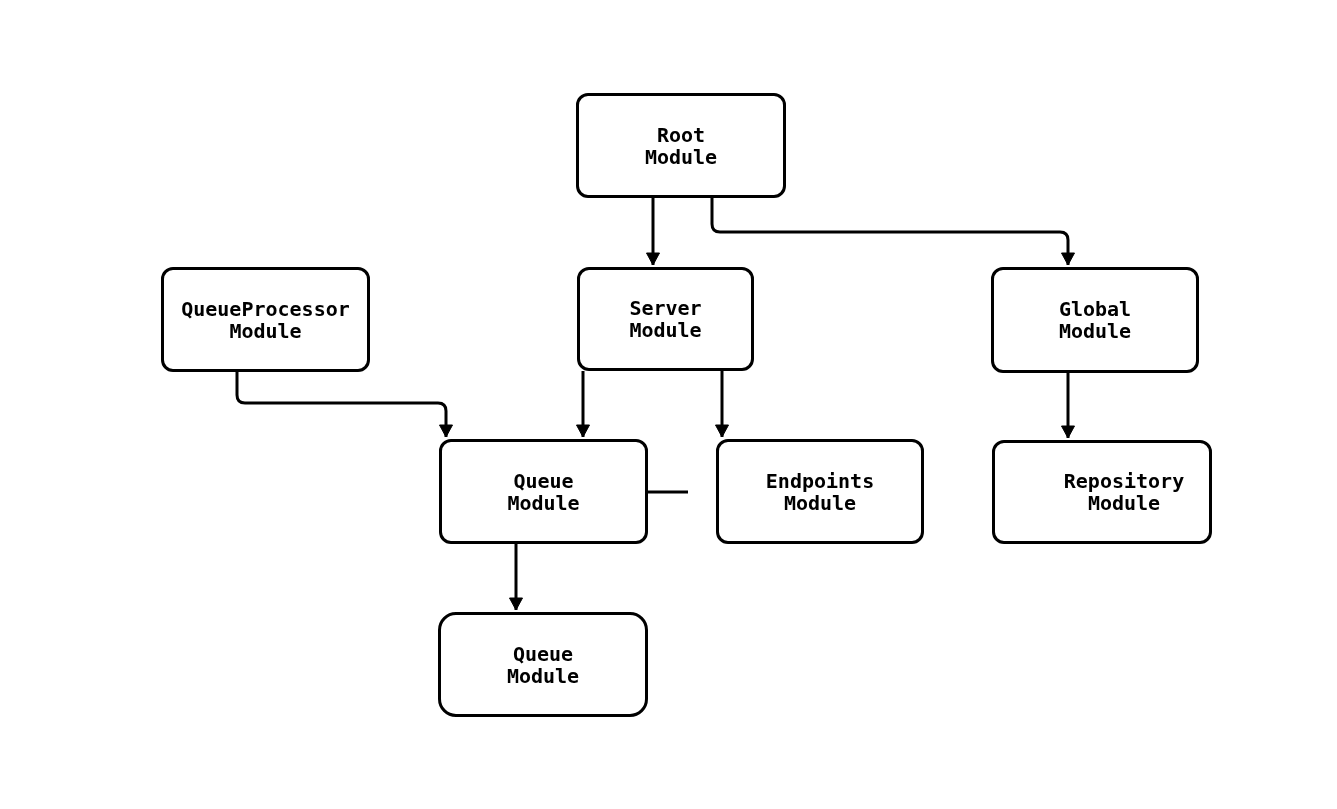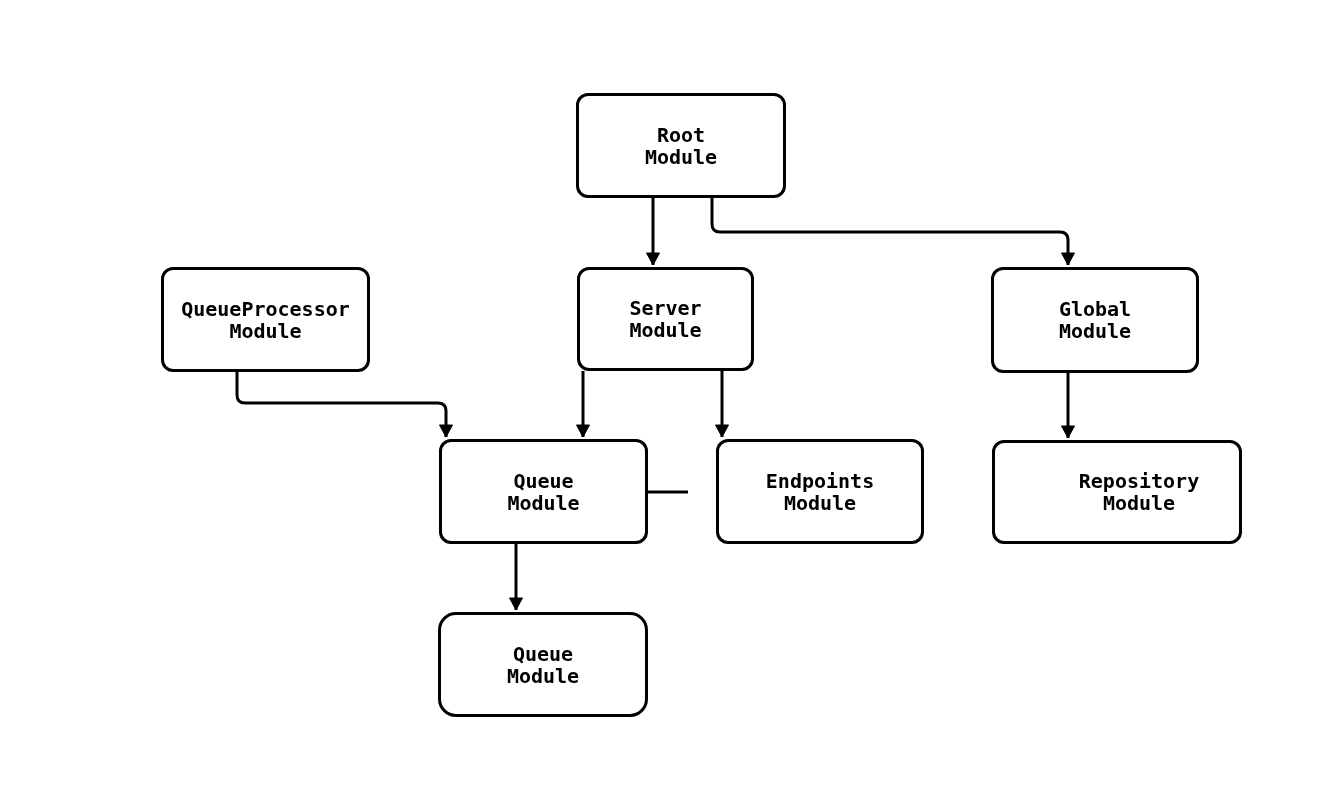--- a/index.html
+++ b/index.html
@@ -99,21 +99,21 @@
   <div class="node" style="left:411px; top:439px; width:209px; height:105px;">
     <span class="node-label-line">Queue</span>
     <span class="node-label-line">Module</span>
   </div>
 
   <div class="node" style="left:688px; top:439px; width:208px; height:105px;">
     <span class="node-label-line">Endpoints</span>
     <span class="node-label-line">Module</span>
   </div>
 
-  <div class="node" style="left:964px; top:440px; width:250px; height:104px;padding-left:44px;">
+  <div class="node" style="left:964px; top:440px; width:220px; height:104px;padding-left:44px;">
     <span class="node-label-line">Repository</span>
     <span class="node-label-line">Module</span>
   </div>
 
   <div class="node" style="left:410px; top:612px; width:210px; height:105px;border-radius:18px;">
     <span class="node-label-line">Queue</span>
     <span class="node-label-line">Module</span>
   </div>
 
 </div>

